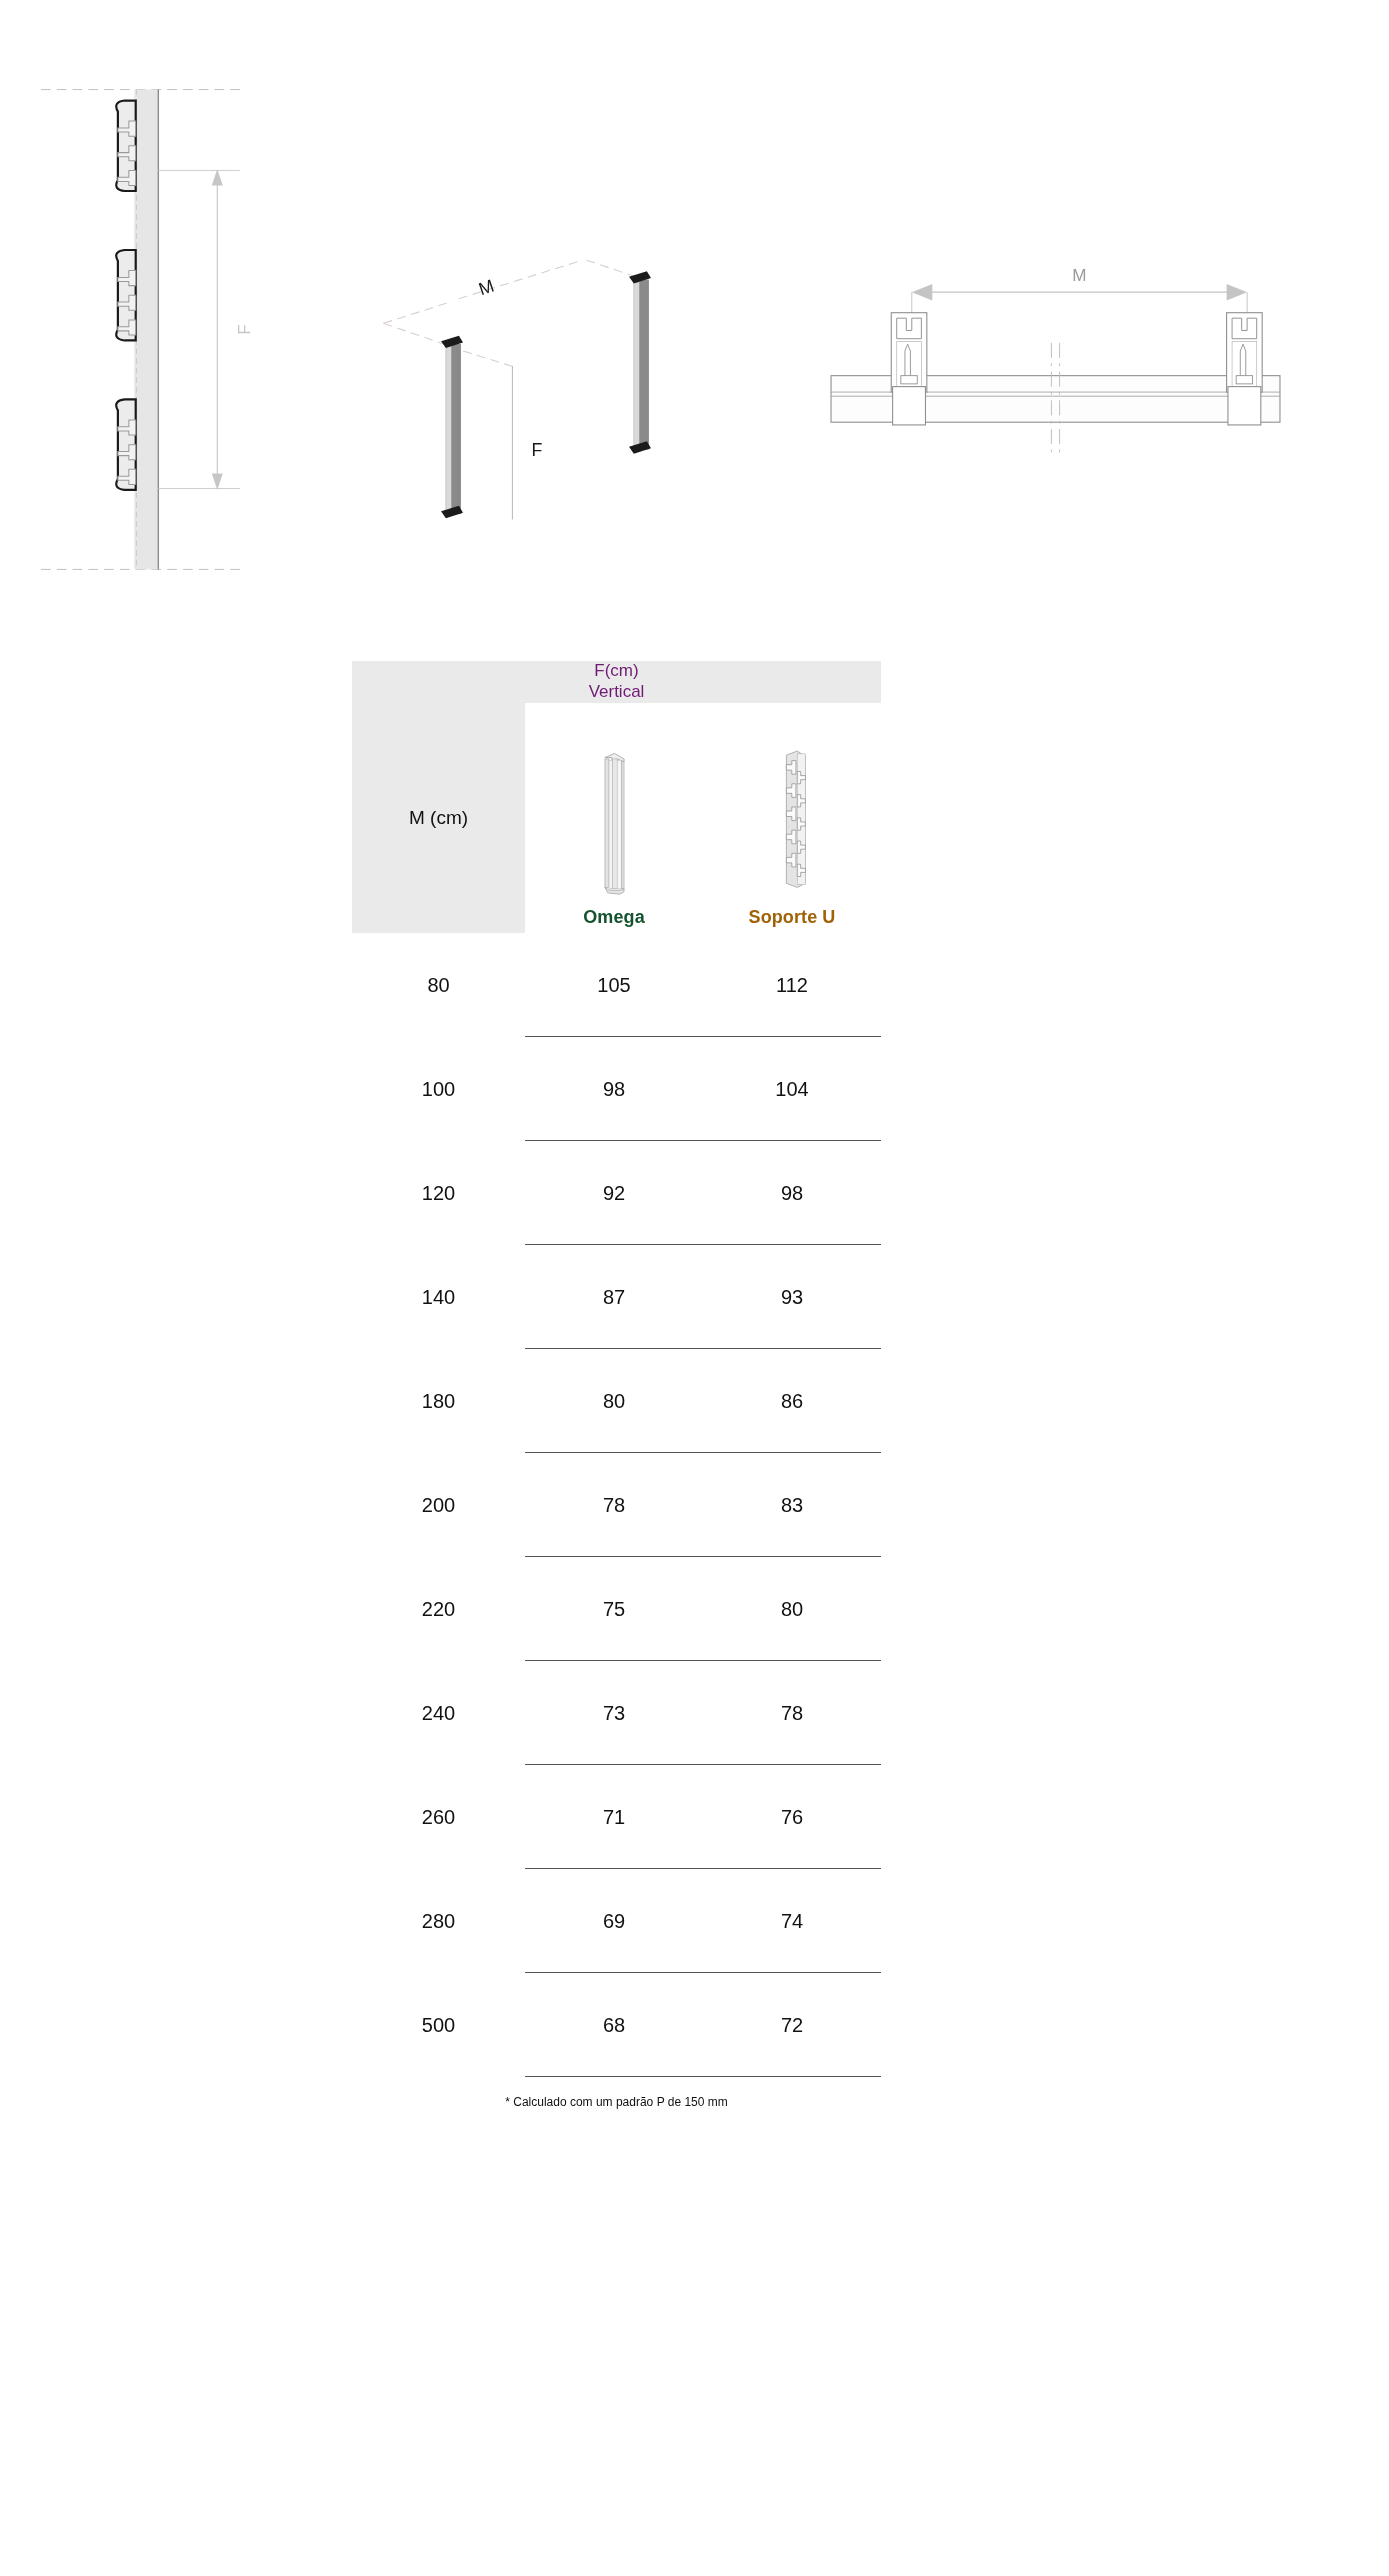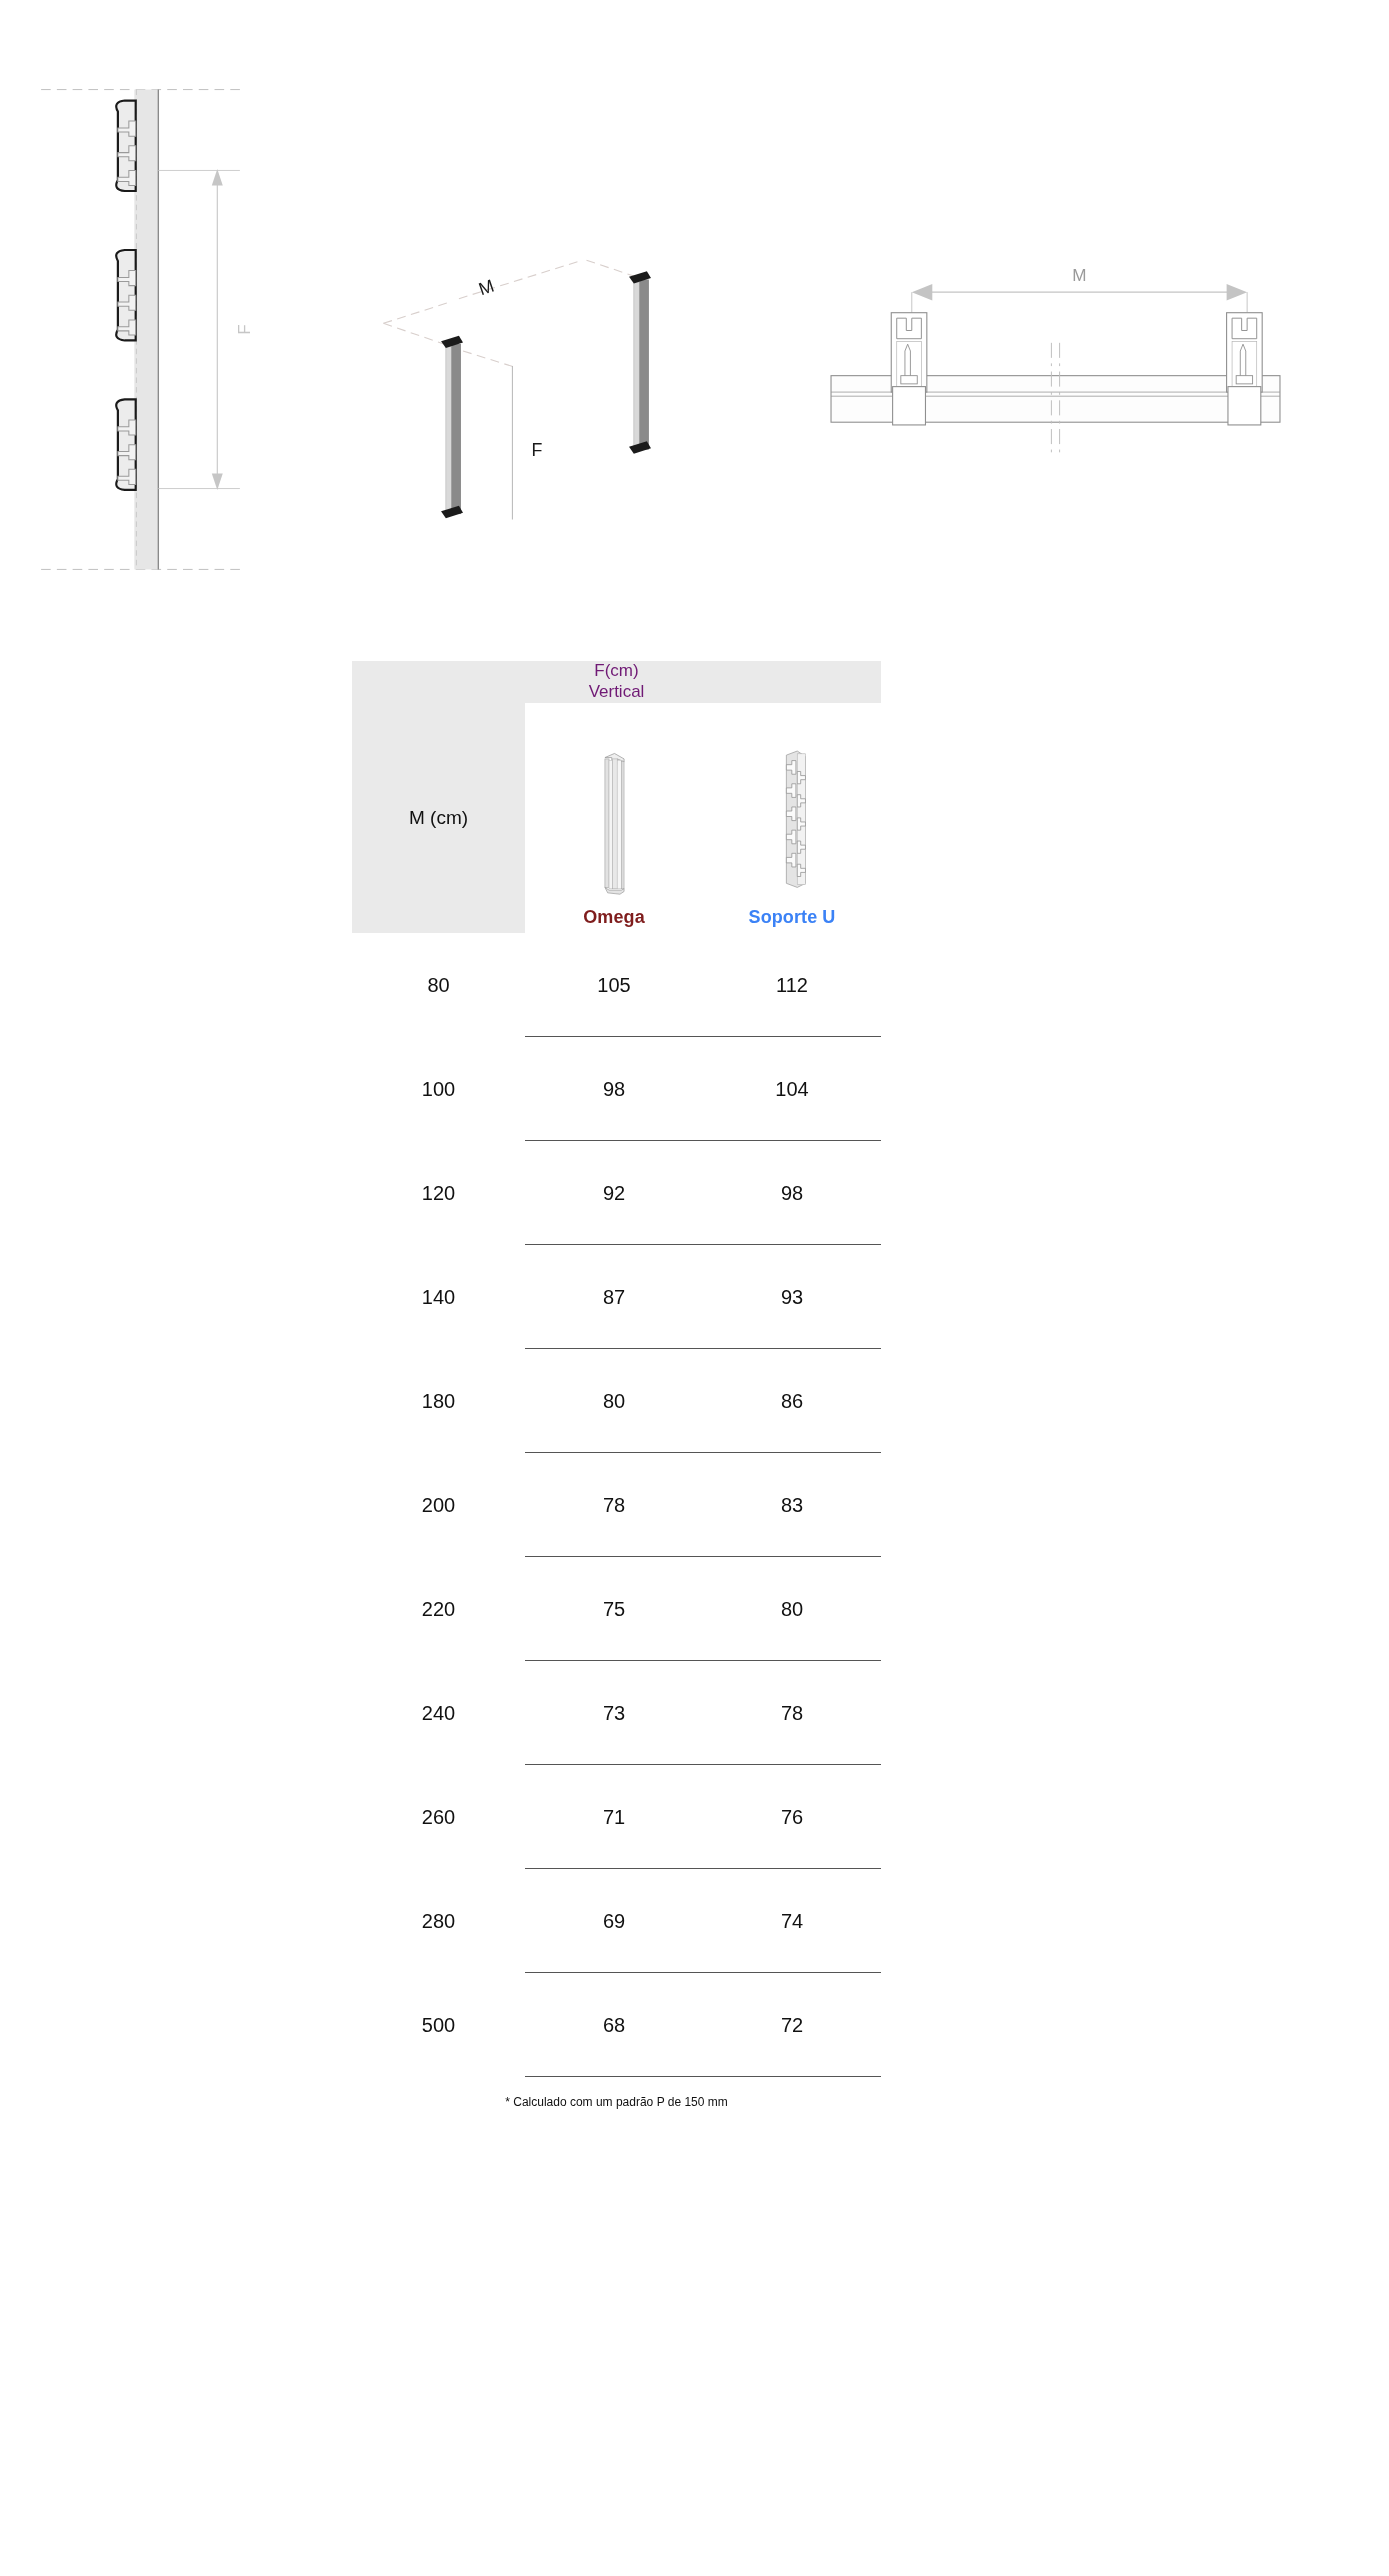--- a/index.html
+++ b/index.html
@@ -172,21 +172,21 @@
           <svg width="41" height="158" viewBox="0 0 60 230">
             <polygon points="16,28 30,22 44,30 44,34 34,30 34,38 26,36 26,28" fill="#efefef" stroke="#9a9a9a" stroke-width="1.1"></polygon>
             <rect x="16" y="30" width="6" height="188" fill="#e2e2e2" stroke="#a8a8a8" stroke-width="1"></rect>
             <rect x="22" y="32" width="5" height="188" fill="#f4f4f4" stroke="#bdbdbd" stroke-width=".8"></rect>
             <rect x="27" y="30" width="7" height="190" fill="#e8e8e8" stroke="#aaa" stroke-width=".8"></rect>
             <rect x="34" y="32" width="6" height="188" fill="#f6f6f6" stroke="#bdbdbd" stroke-width=".8"></rect>
             <rect x="40" y="34" width="4" height="186" fill="#dcdcdc" stroke="#a8a8a8" stroke-width=".8"></rect>
             <polygon points="16,218 22,222 40,222 44,220 44,224 38,228 20,226" fill="#e4e4e4" stroke="#9a9a9a" stroke-width="1"></polygon>
           </svg>
         </div>
-        <div class="plabel" style="color:#7f1d1d">Omega</div>
+        <div class="plabel" style="color:#14532d">Omega</div>
       </div>
 
       <div class="th-col">
         <div class="thumb">
           <svg width="45" height="159" viewBox="0 0 66 232">
             <polygon points="24,26 40,20 52,28 52,214 40,220 24,214" fill="#e4e4e4" stroke="#9e9e9e" stroke-width="1.1"></polygon>
             <rect x="40" y="24" width="12" height="192" fill="#f2f2f2" stroke="#b5b5b5" stroke-width=".9"></rect>
             <g fill="#fafafa" stroke="#8f8f8f" stroke-width="1.1">
               <path d="M24 40 l8 0 l0 -6 l6 0 l0 20 l-6 0 l0 -6 l-8 0 z"></path>
               <path d="M24 74 l8 0 l0 -6 l6 0 l0 20 l-6 0 l0 -6 l-8 0 z"></path>
@@ -194,21 +194,21 @@
               <path d="M24 142 l8 0 l0 -6 l6 0 l0 20 l-6 0 l0 -6 l-8 0 z"></path>
               <path d="M24 176 l8 0 l0 -6 l6 0 l0 20 l-6 0 l0 -6 l-8 0 z"></path>
               <path d="M52 56 l-7 0 l0 -6 l-5 0 l0 18 l5 0 l0 -6 l7 0 z"></path>
               <path d="M52 90 l-7 0 l0 -6 l-5 0 l0 18 l5 0 l0 -6 l7 0 z"></path>
               <path d="M52 124 l-7 0 l0 -6 l-5 0 l0 18 l5 0 l0 -6 l7 0 z"></path>
               <path d="M52 158 l-7 0 l0 -6 l-5 0 l0 18 l5 0 l0 -6 l7 0 z"></path>
               <path d="M52 192 l-7 0 l0 -6 l-5 0 l0 18 l5 0 l0 -6 l7 0 z"></path>
             </g>
           </svg>
         </div>
-        <div class="plabel" style="color:#3b82f6">Soporte U</div>
+        <div class="plabel" style="color:#a16207">Soporte U</div>
       </div>
 
     </div>
   </div>
 
   <div class="tbody">
     <div class="trow">
       <div class="cell-m">80</div>
       <div class="cell-v">105</div>
       <div class="cell-v">112</div>

